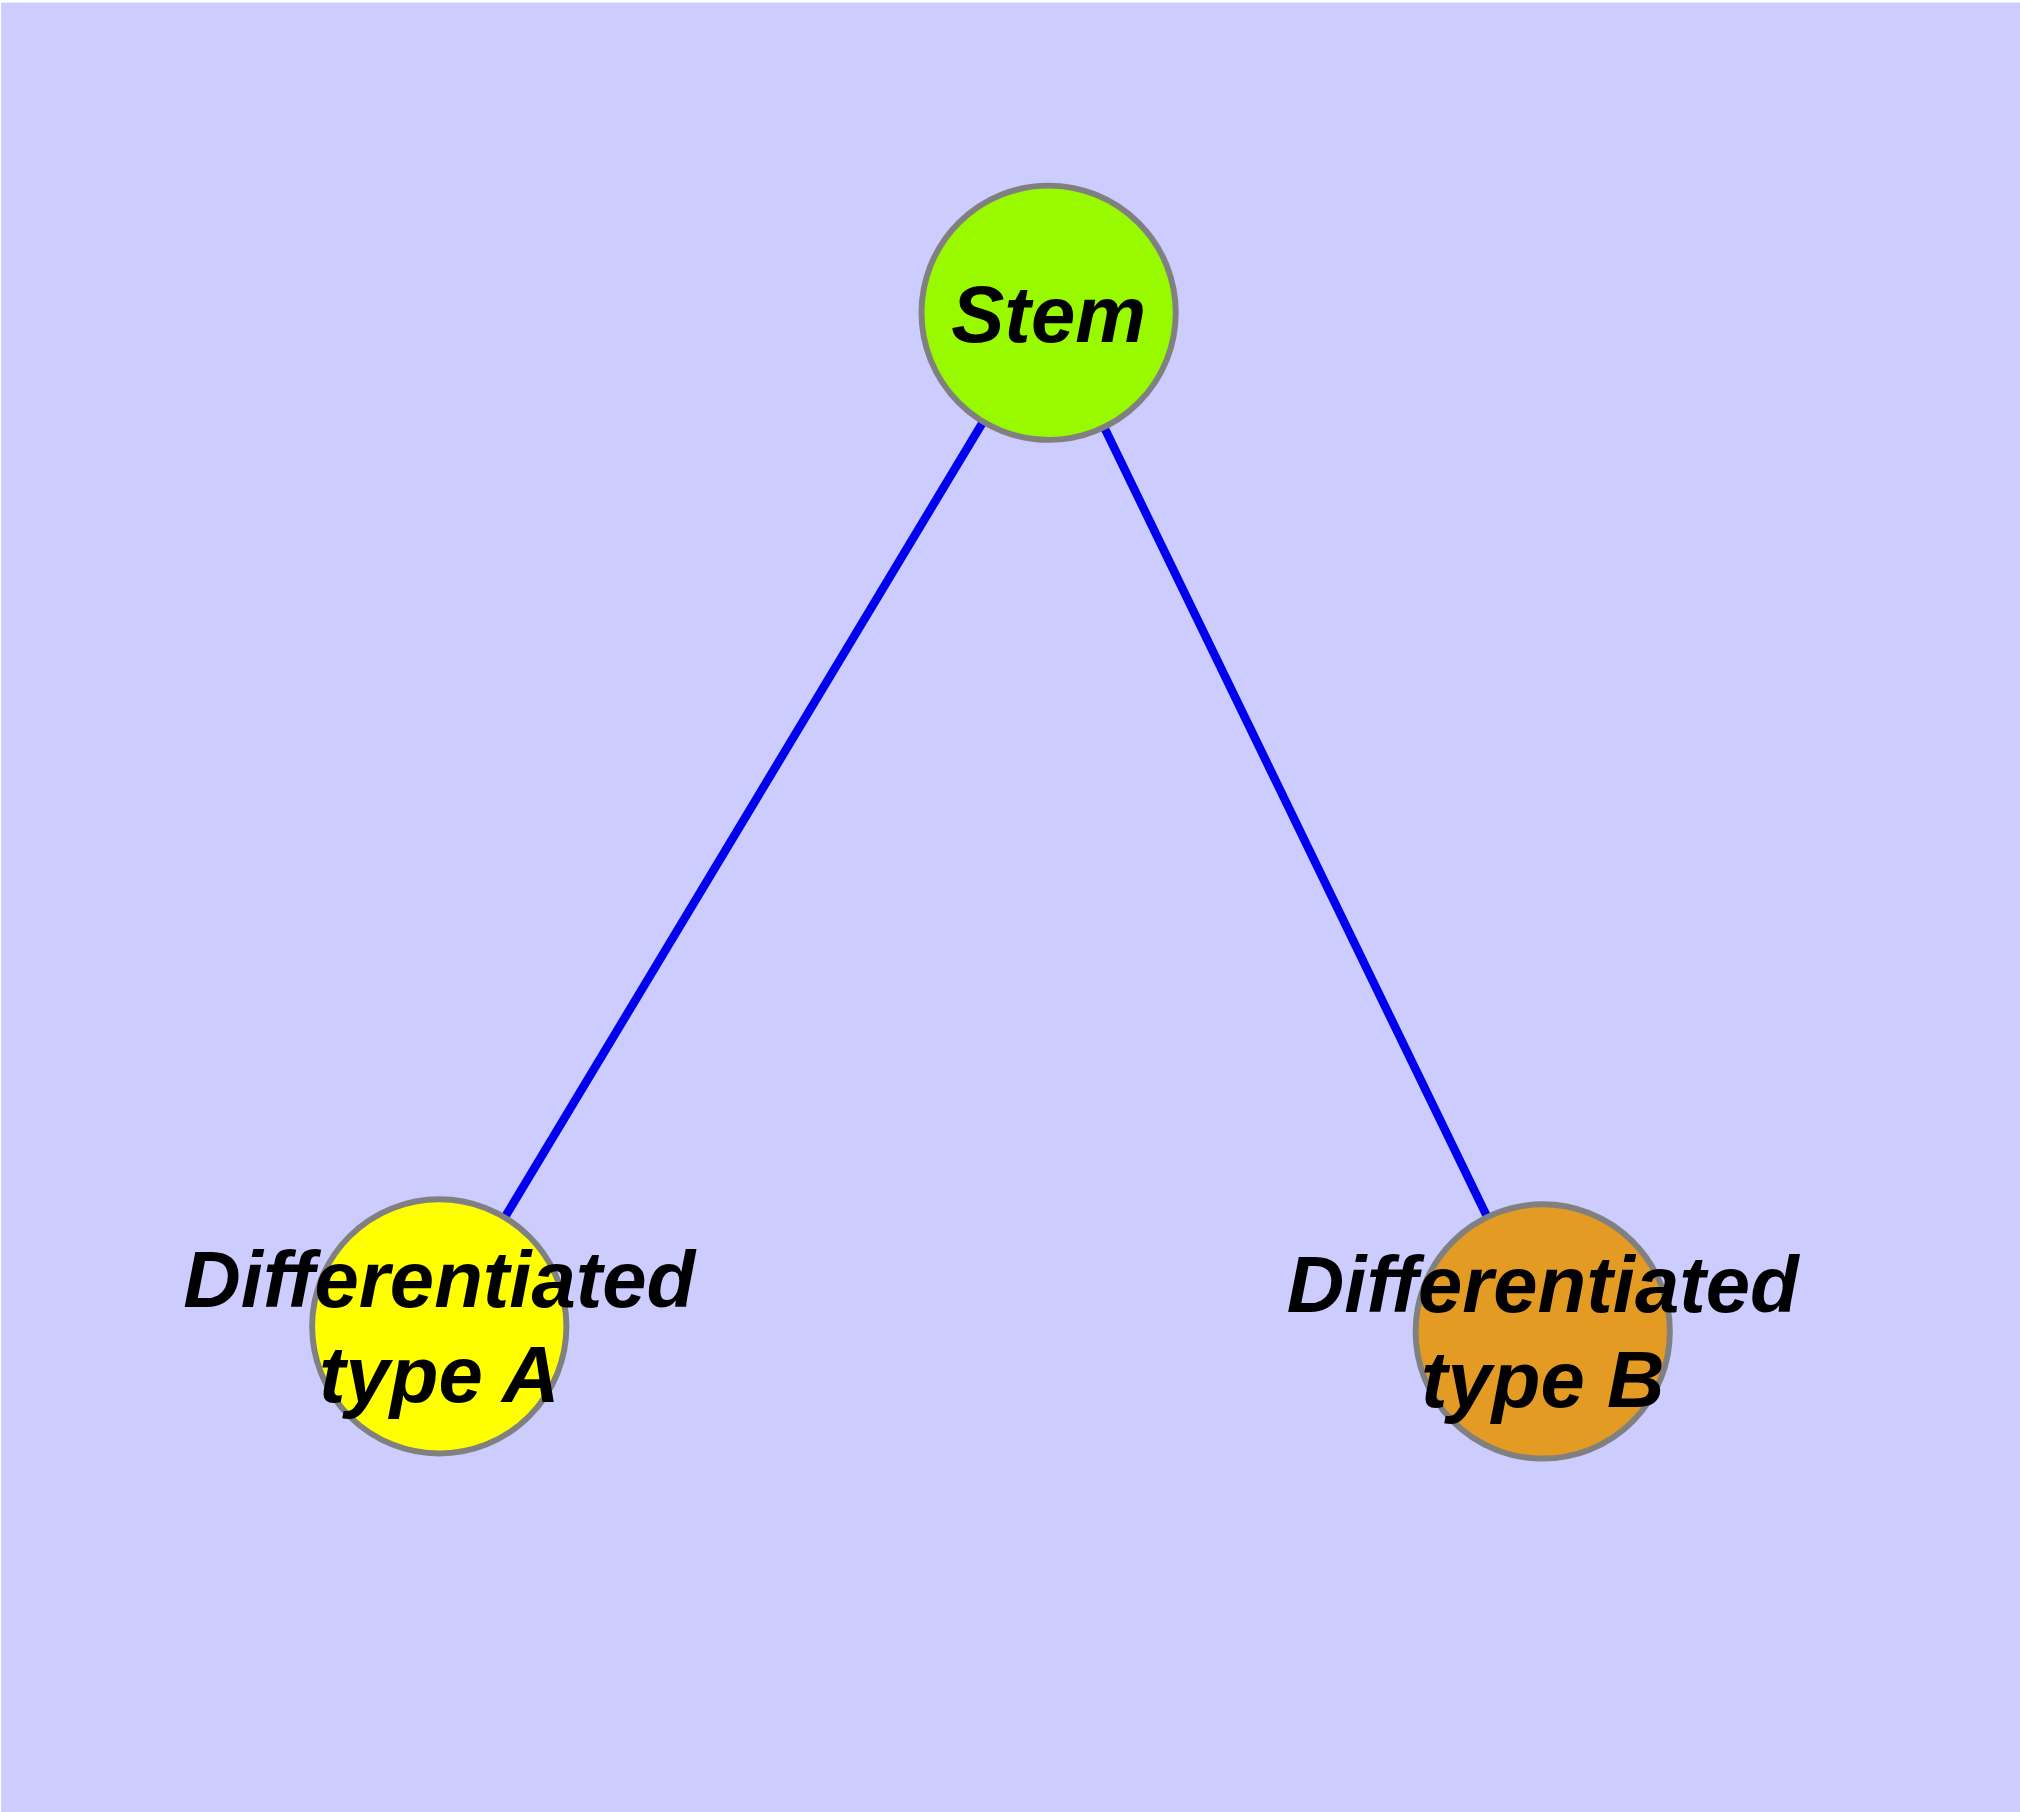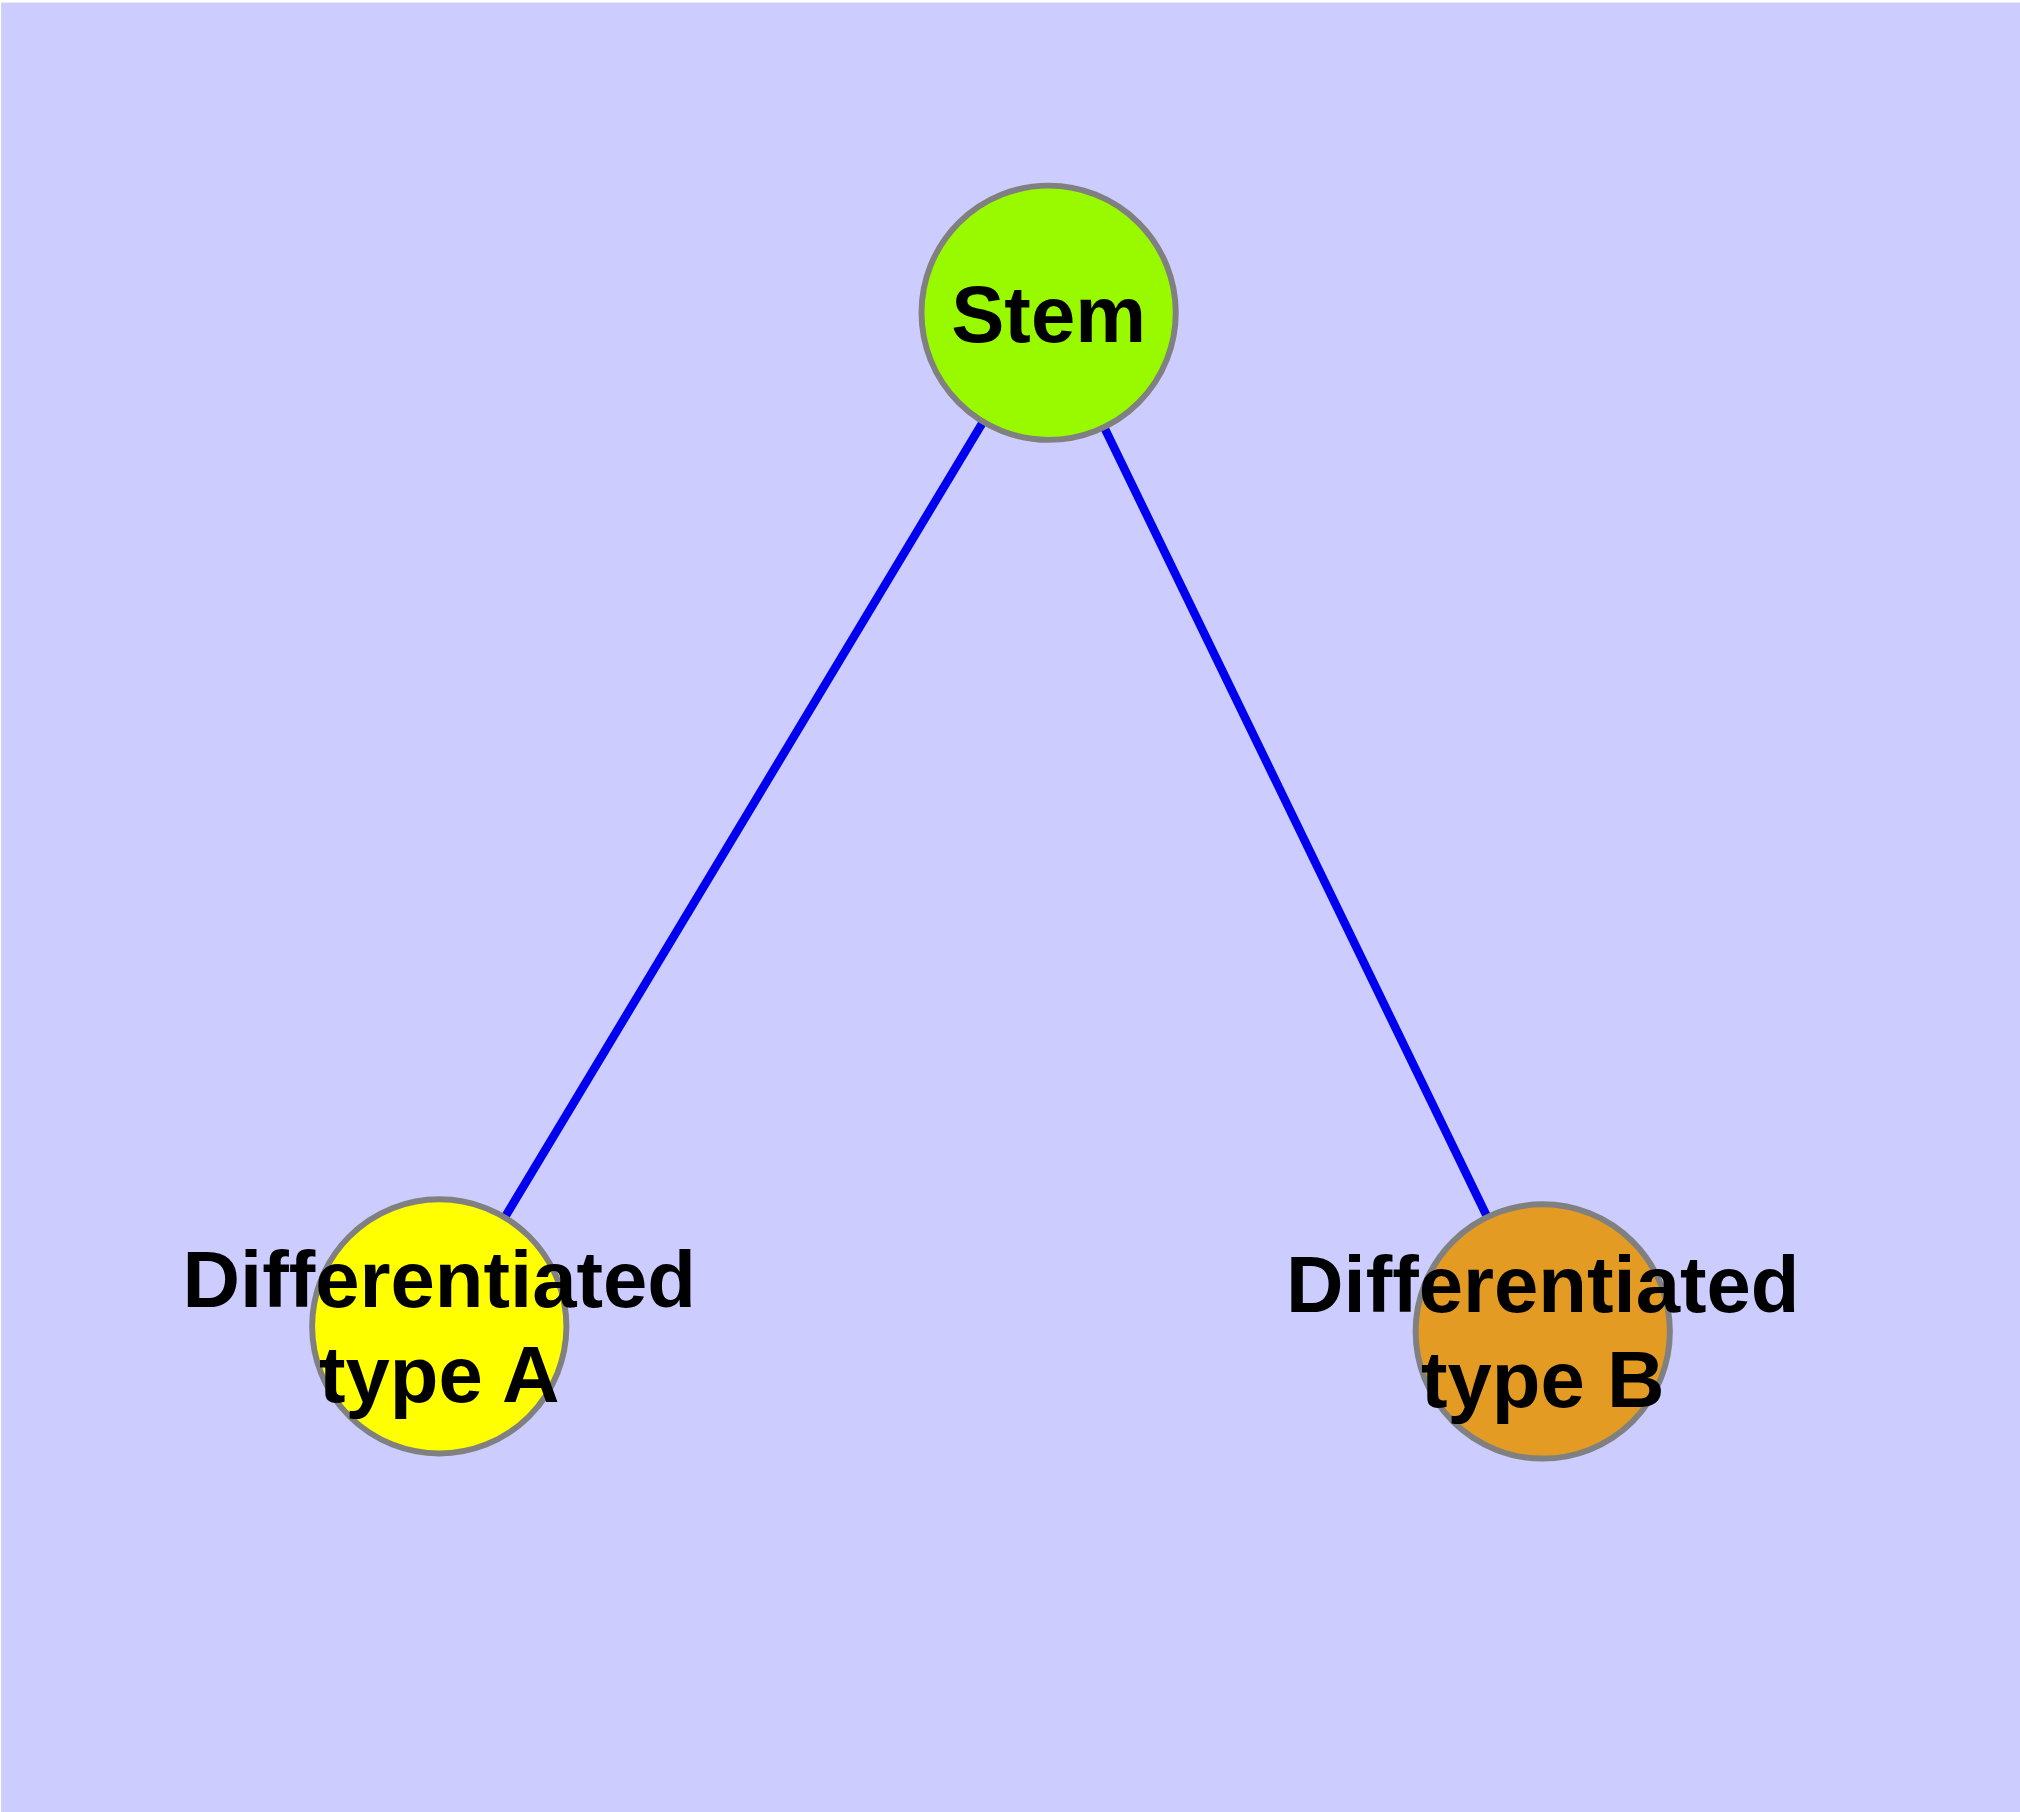--- a/index.html
+++ b/index.html
@@ -7,20 +7,21 @@
     padding: 0;
     background: #ffffff;
     width: 2021px;
     height: 1812px;
     overflow: hidden;
   }
   .stage {
     position: relative;
     width: 2021px;
     height: 1628px;
+    font-style: italic;
   }
   svg {
     display: block;
   }
   .edge {
     stroke-width: 10px;
     stroke-linecap: butt;
   }
   .node-circle {
     stroke-width: 7px;

